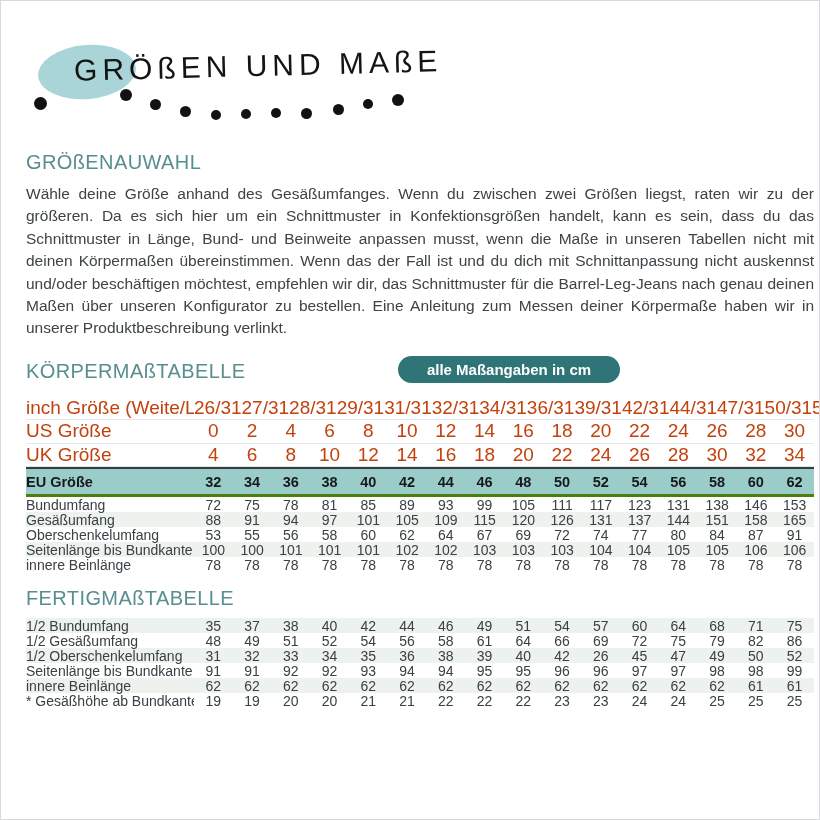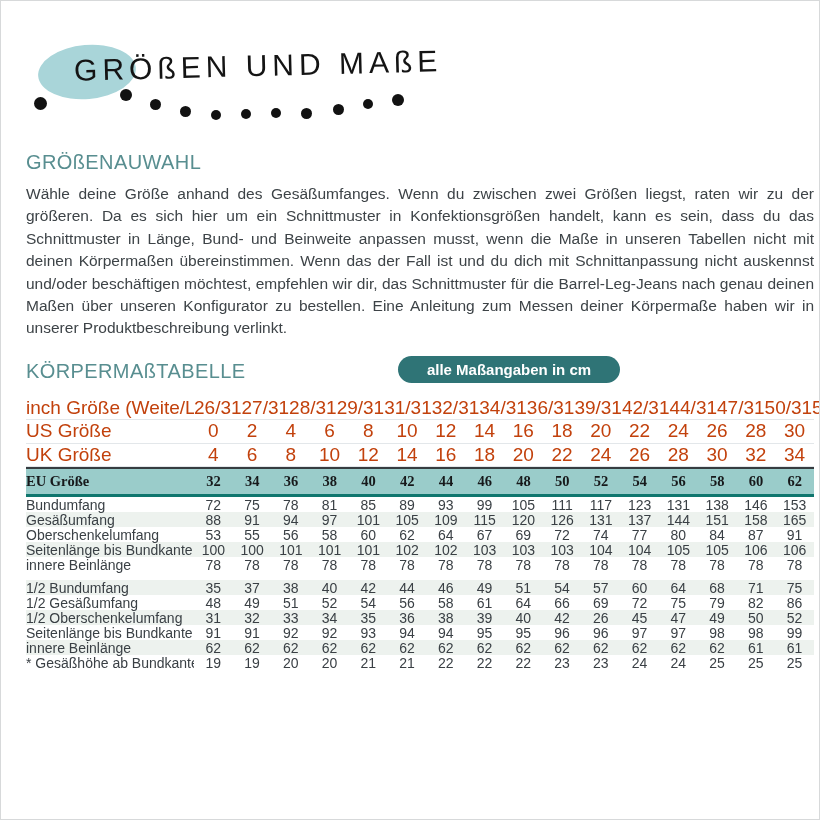--- a/index.html
+++ b/index.html
@@ -36,21 +36,21 @@
     color:#3d4347;
   }
 
   
   .size-table{margin-top:7px;}
   .t-row{display:grid;grid-template-columns:168px repeat(16,1fr);align-items:center;}
   .t-row .lbl{font-size:14px;white-space:nowrap;overflow:hidden;}
   .t-row .val{text-align:center;font-size:14px;}
   .h-row{height:22.4px;border-bottom:1px solid #e3e7ea;}
   .h-row .lbl,.h-row .val{color:#c2410c;font-size:19px;}
-  .eu-row{height:25px;border-top:2px solid #363c40;border-bottom:3px solid #0f766e;font-family:Liberation Serif, serif;}
+  .eu-row{height:25px;border-top:2px solid #363c40;border-bottom:3px solid #4d7c0f;}
   .eu-row .lbl,.eu-row .val{font-weight:bold;color:#17191b;font-size:14.5px;}
   .b-row{height:15px;}
   .b-row .lbl,.b-row .val{color:#3a4045;}
   .stripe{background:#edf2ee;}
   .tbl2{margin-top:8px;}
   .h3gap{margin-top:15px;}
 </style>
 </head>
 <body>
 
@@ -251,20 +251,21 @@
           <div class="val">78</div>
           <div class="val">78</div>
           <div class="val">78</div>
           <div class="val">78</div>
           <div class="val">78</div>
           <div class="val">78</div>
           <div class="val">78</div>
         </div>
       </div>
 
+    <h2 class="sec-head h3gap" style="color: rgb(88, 142, 144);">FERTIGMAßTABELLE</h2>
     <div class="size-table tbl2" id="table2">
         <div class="t-row b-row stripe">
           <div class="lbl">1/2 Bundumfang</div>
           <div class="val">35</div>
           <div class="val">37</div>
           <div class="val">38</div>
           <div class="val">40</div>
           <div class="val">42</div>
           <div class="val">44</div>
           <div class="val">46</div>

